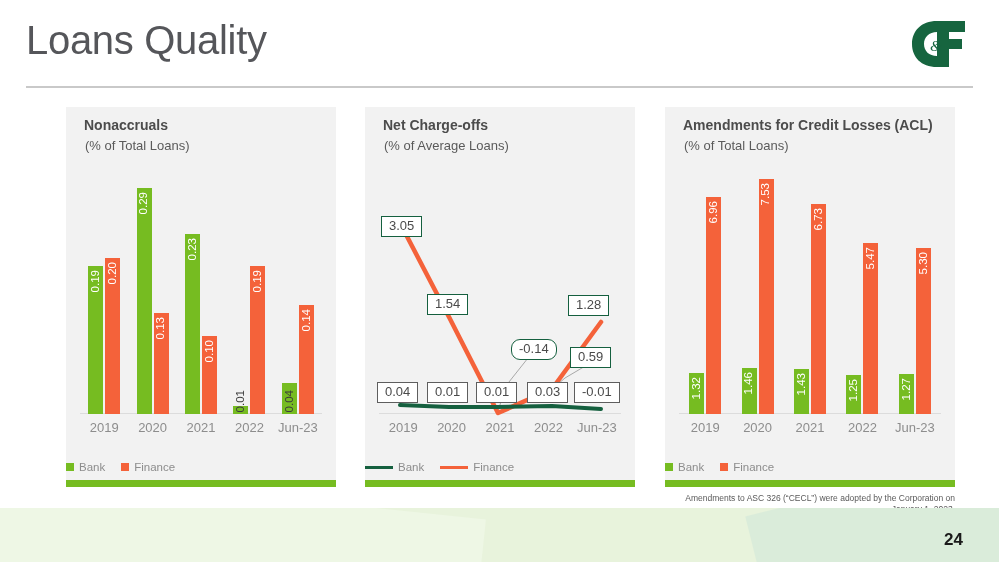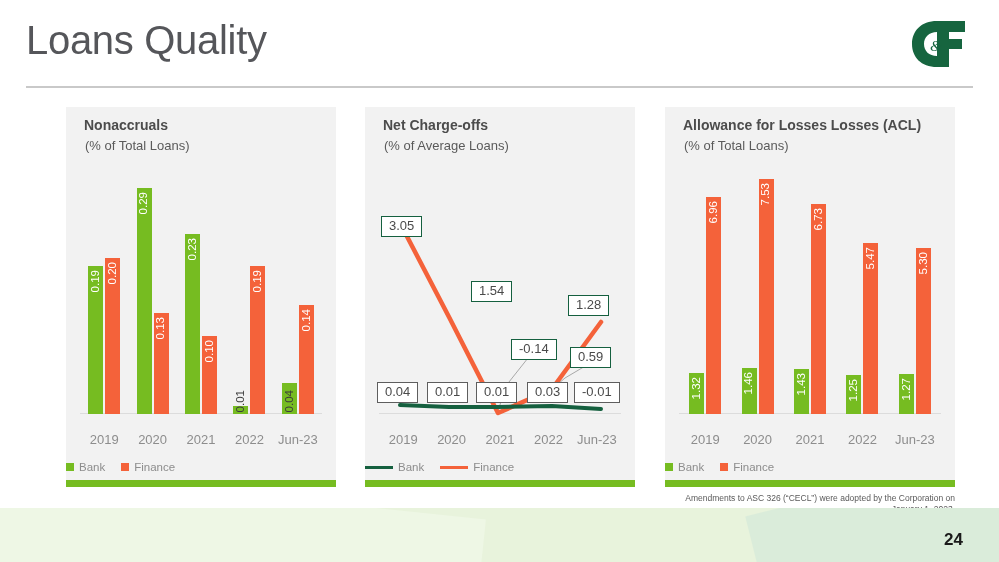--- a/index.html
+++ b/index.html
@@ -115,21 +115,21 @@
   }
   .bar .val.outside {
     position: absolute;
     bottom: 2px;
     color: #3b3b3b;
   }
 
   .xlabels {
     position: absolute;
     left: 14px; right: 14px;
-    bottom: 8px;
+    bottom: 20px;
     height: 22px;
     display: flex;
   }
   .xlabels span {
     flex: 1;
     text-align: center;
     font-size: 13px;
     color: #8d8d8d;
   }
 
@@ -314,22 +314,22 @@
         <polyline points="133,250 140,225 163,196" fill="none" stroke="#a8a8a8" stroke-width="1"></polyline>
         <polyline points="187,227 200,216 222,203" fill="none" stroke="#a8a8a8" stroke-width="1"></polyline>
 
         <polyline points="35,61 84,155 133,251 187,227 236,160" fill="none" stroke="#f4623a" stroke-width="4.5" stroke-linejoin="round" stroke-linecap="round"></polyline>
 
         <polyline points="35,243 84,245 133,245 187,244 236,247" fill="none" stroke="#15603f" stroke-width="4" stroke-linejoin="round" stroke-linecap="round"></polyline>
       </svg>
     </div>
 
     <div class="callout" style="left:16px;  top:42px;margin-top:12px;">3.05</div>
-    <div class="callout" style="left:62px;  top:119px;margin-left:44px;">1.54</div>
-    <div class="callout" style="left:146px; top:177px;">-0.14</div>
+    <div class="callout" style="left:62px;  top:132px;">1.54</div>
+    <div class="callout" style="left:146px; top:177px;border-radius:9px;">-0.14</div>
     <div class="callout" style="left:205px; top:185px;">0.59</div>
     <div class="callout" style="left:203px; top:133px;">1.28</div>
 
     <div class="callout gray" style="left:12px;  top:220px;">0.04</div>
     <div class="callout gray" style="left:62px;  top:220px;">0.01</div>
     <div class="callout gray" style="left:111px; top:220px;">0.01</div>
     <div class="callout gray" style="left:162px; top:220px;">0.03</div>
     <div class="callout gray" style="left:209px; top:220px;">-0.01</div>
 
     <div class="xlabels">
@@ -349,21 +349,21 @@
     <div class="legend-item">
       <span class="swatch finance-ln"></span>
       <span>Finance</span>
     </div>
   </div>
 
   <div class="panel-accent"></div>
 </div>
 
 <div class="panel p3">
-  <div class="panel-title">Allowance for Losses Losses (ACL)</div>
+  <div class="panel-title">Amendments for Credit Losses (ACL)</div>
   <div class="panel-sub">(% of Total Loans)</div>
 
   <div class="plot">
     <div class="baseline"></div>
 
     <div class="cats">
       <div class="cat">
         <div class="bar bank" style="height:16.5%">
           <span class="val">1.32</span>
         </div>

